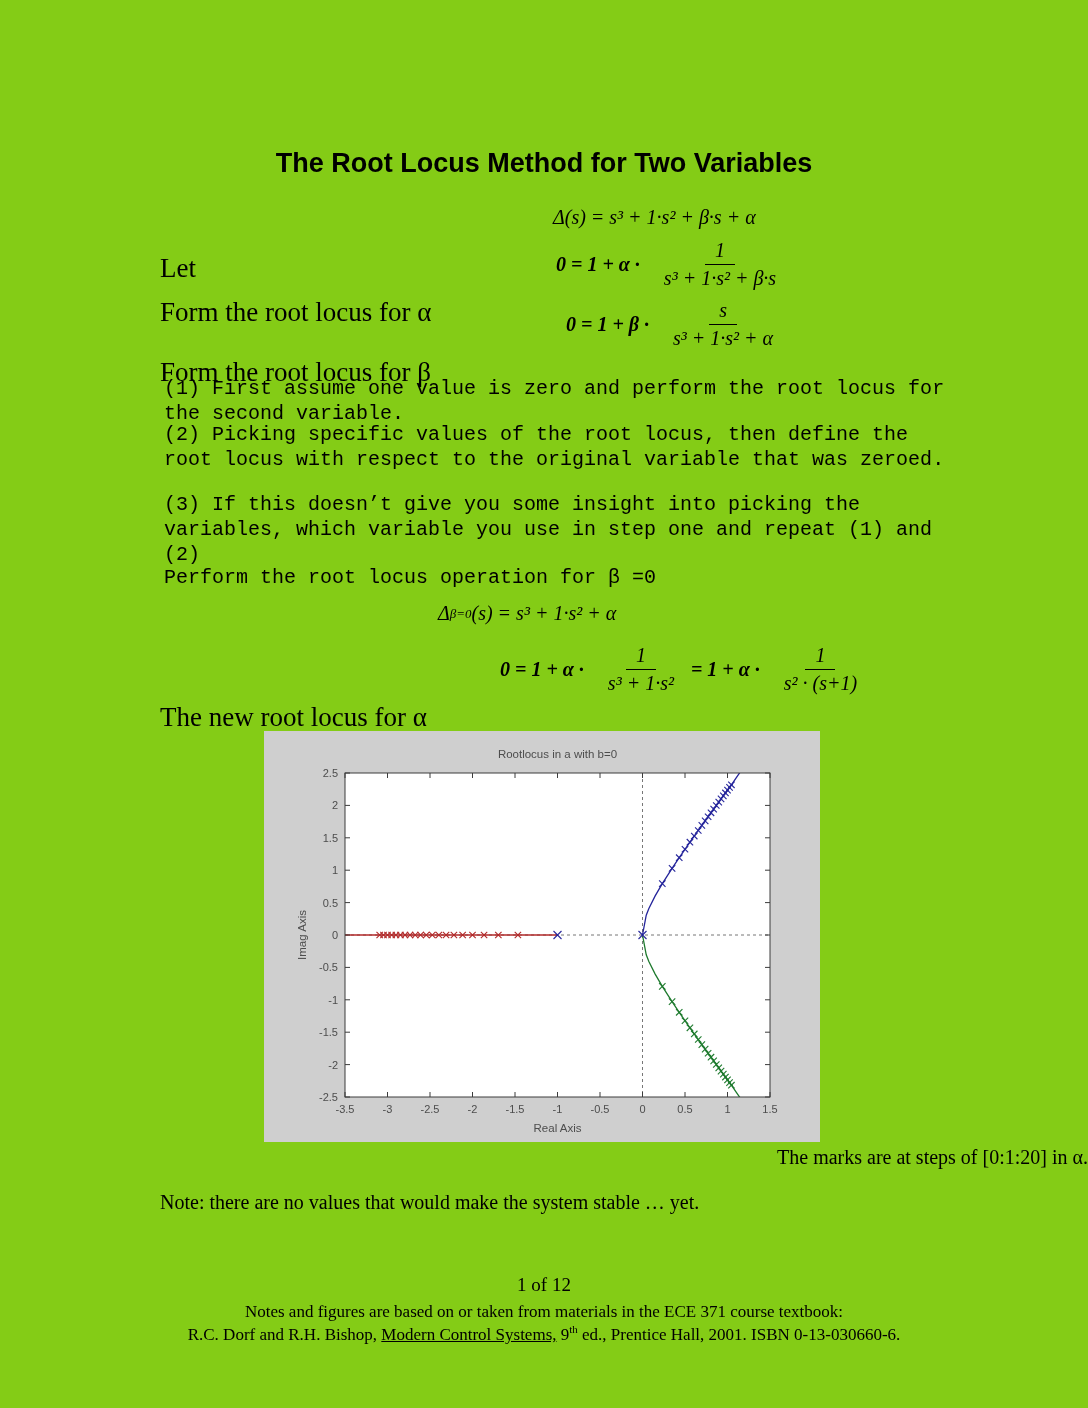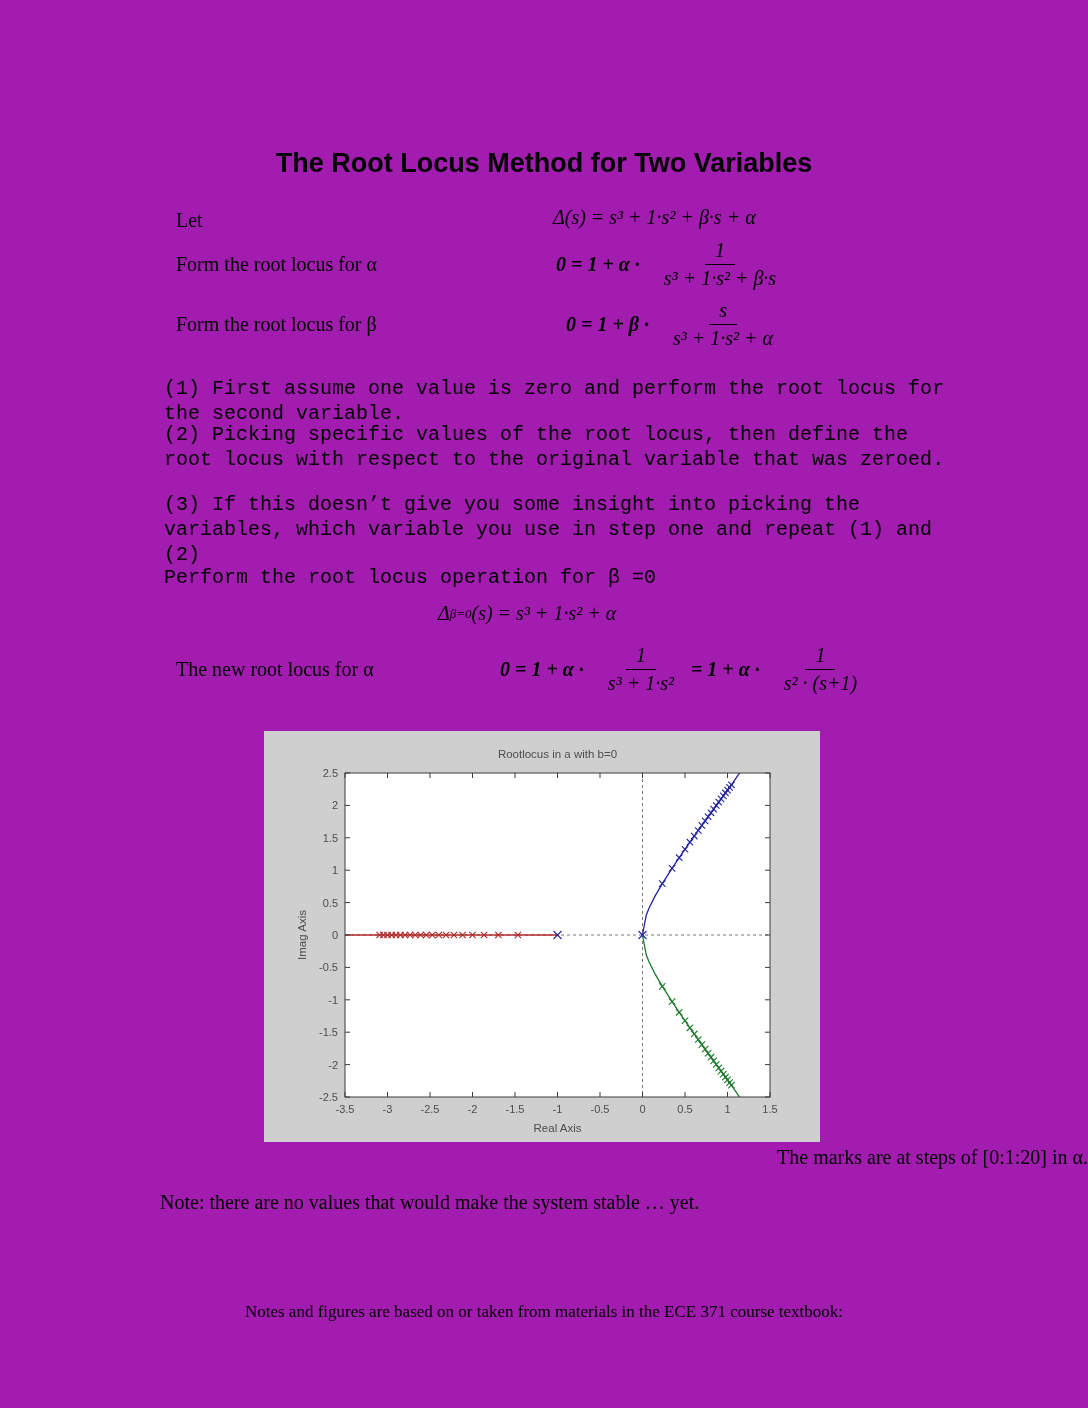--- a/index.html
+++ b/index.html
@@ -1,20 +1,20 @@
 <!DOCTYPE html>
 <html><head>
 <meta charset="utf-8">
 <style>
   html,body{margin:0;padding:0;background:#ffffff;}
-  .page{position:relative;width:1088px;height:1408px;background:#a21caf;color:#000;
+  .page{position:relative;width:1088px;height:1408px;background:#84cc16;color:#000;
         font-family:"Liberation Serif",serif;overflow:hidden;}
   .title{position:absolute;top:148px;left:0;width:100%;margin:0;text-align:center;
          font-family:"Liberation Sans",sans-serif;font-weight:700;font-size:27px;}
-  .row-label{position:absolute;left:176px;font-size:20px;}
+  .row-label{position:absolute;left:160px;font-size:27px;margin-top:44px;}
   .para{position:absolute;left:160px;width:792px;margin:4px;font-size:20px;line-height:25px;font-family:Liberation Mono, monospace;}
   .eq{position:absolute;display:flex;align-items:center;font-style:italic;font-size:20px;
       font-family:"Liberation Serif",serif;white-space:nowrap;}
   .eq .gap{margin-right:7px;font-weight:bold;}
   .frac{display:inline-flex;flex-direction:column;align-items:center;margin:0 7px;}
   .frac .num{padding:0 10px 2px;border-bottom:1px solid #000;text-align:center;}
   .frac .den{padding:2px 10px 0;text-align:center;}
   .eqsub{font-size:13px;font-style:italic;}
   .fig{position:absolute;left:264px;top:731px;width:556px;height:411px;}
   .fig svg{display:block;}
@@ -291,15 +291,19 @@
         <text x="74" y="46" text-anchor="end" font-size="11" fill="#4d4d4d">2.5</text>
         <text x="293.5" y="27" text-anchor="middle" font-size="11.5" fill="#4d4d4d">Rootlocus in a with b=0</text>
         <text x="293.5" y="401" text-anchor="middle" font-size="11.5" fill="#4d4d4d">Real Axis</text>
         <text x="0" y="0" text-anchor="middle" font-size="11.5" fill="#4d4d4d" transform="translate(42,204) rotate(-90)">Imag Axis</text>
       </svg>
   </div>
 
   <div class="caption">The marks are at steps of [0:1:20] in α.</div>
   <div class="note">Note: there are no values that would make the system stable … yet.</div>
 
+  <div class="footer-page">1 of 12</div>
   <div class="footer-line1">Notes and figures are based on or taken from materials in the ECE 371 course textbook:</div>
+  <div class="footer-line2">
+    <span>R.C. Dorf and R.H. Bishop, </span><span class="book">Modern Control Systems,</span><span> 9</span><sup>th</sup><span> ed., Prentice Hall, 2001. ISBN 0-13-030660-6.</span>
+  </div>
 
 </div>
 
 </body></html>

